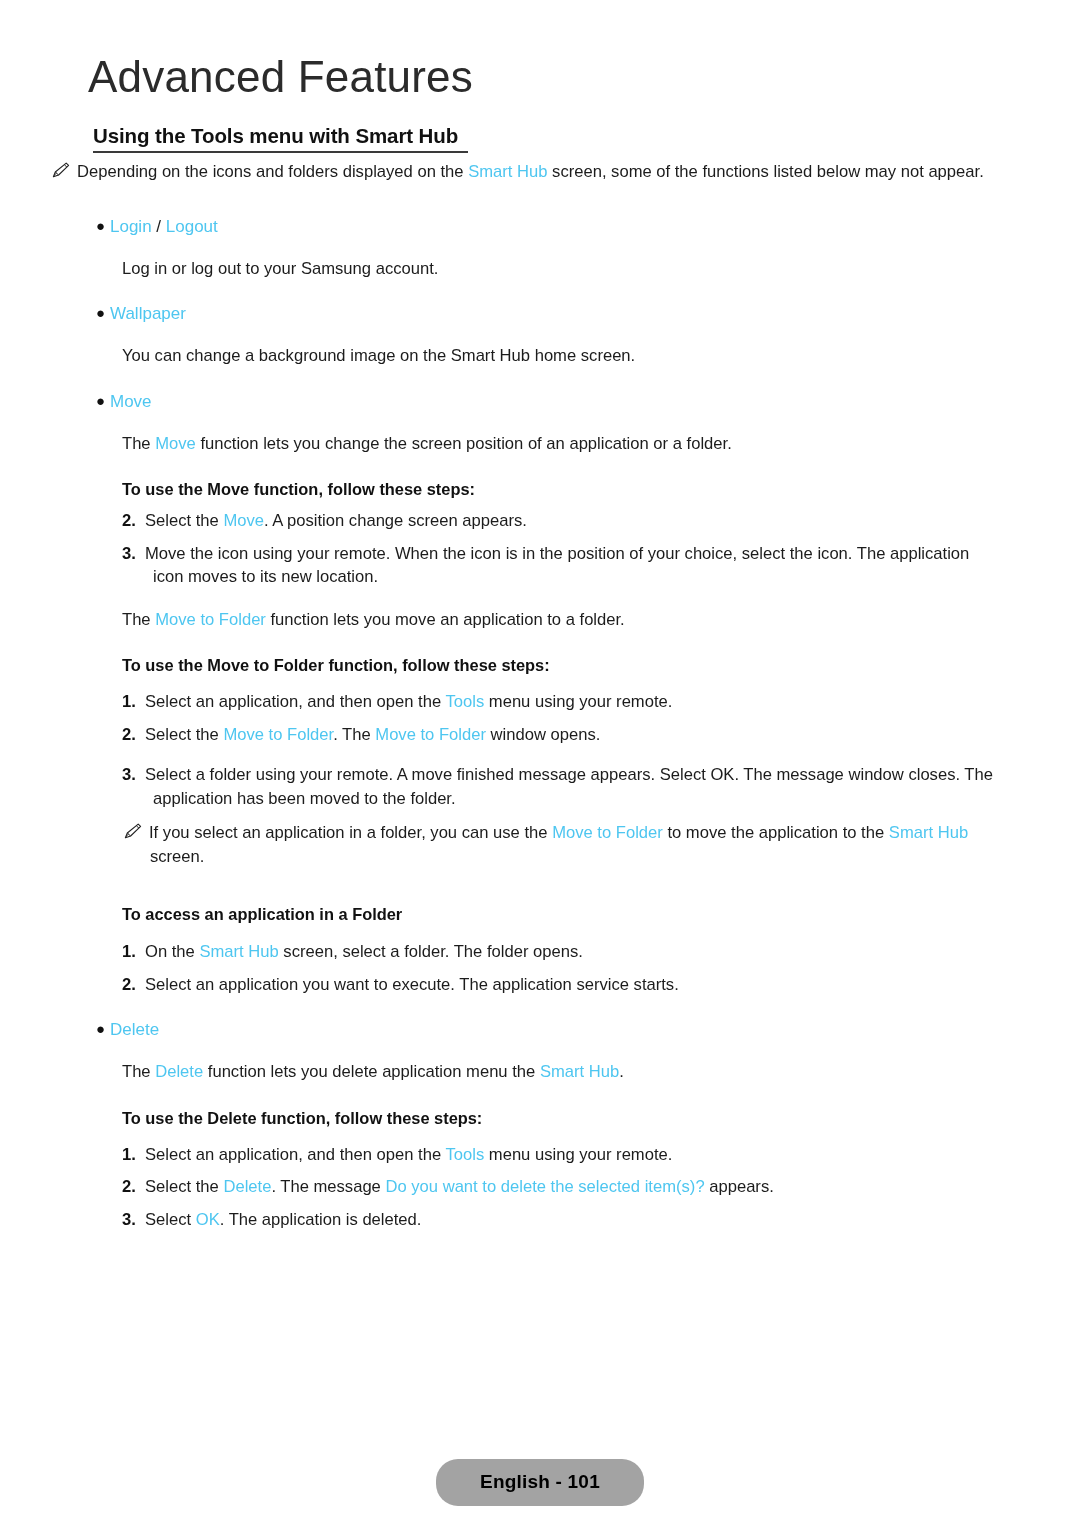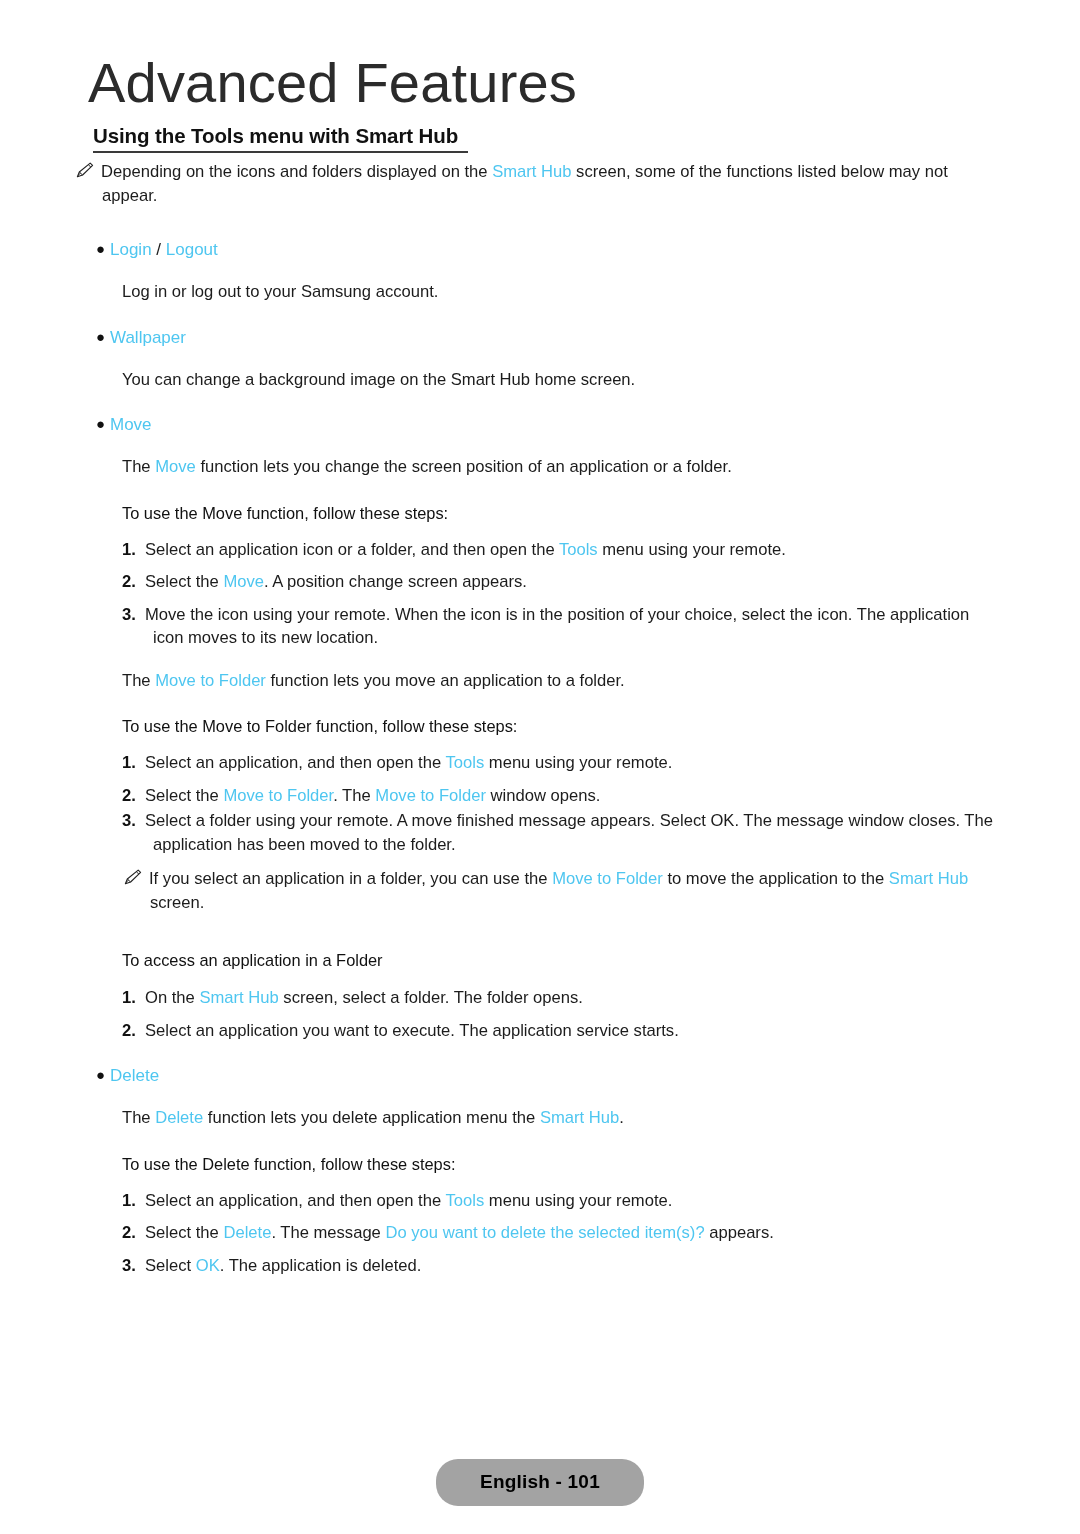--- a/index.html
+++ b/index.html
@@ -20,21 +20,21 @@
     left: 0; top: 0;
     width: 1080px;
     height: 1534px;
   }
 
   
   .chapter-title {
     position: absolute;
     left: 88px;
     top: 52px;
-    font-size: 56px;
+    font-size: 44px;
     font-weight: 300;
     letter-spacing: 0.2px;
     color: #2b2b2b;
     line-height: 1.12;
     white-space: nowrap;
   }
 
   
   .section-heading {
     position: absolute;
@@ -63,21 +63,21 @@
     width: 1080px;
   }
 
   .row {
     position: relative;
     box-sizing: border-box;
   }
 
   
   .note {
-    padding-left: 102px;
+    padding-left: 78px;
     padding-right: 78px;
     font-size: 16.6px;
     line-height: 23.5px;
     color: #1c1c1c;
     text-indent: -26px;
   }
   .note.indent {
     padding-left: 150px;
   }
   .pencil {
@@ -112,21 +112,21 @@
     padding-right: 78px;
     font-size: 16.6px;
     line-height: 23.5px;
     color: #1c1c1c;
   }
 
   
   .subhead {
     padding-left: 122px;
     font-size: 16.4px;
-    font-weight: normal;
+    font-weight: bold;
     color: #111;
     line-height: 22px;
   }
 
   
   .step {
     padding-left: 153px;
     padding-right: 78px;
     font-size: 16.6px;
     line-height: 23.5px;
@@ -197,43 +197,40 @@
 
     <div class="row bullet" style="margin-top:22px;">
       <span class="dot">●</span><span>Move</span>
     </div>
     <div class="row para" style="margin-top:19px;">
       <span>The </span><span class="cy">Move</span><span> function lets you change the screen position of an application or a folder.</span>
     </div>
 
     <div class="row subhead" style="margin-top:23px;">To use the Move function, follow these steps:</div>
 
-    <div class="row step" style="margin-top:14px;">
-      <span class="num">1.</span><span>Select an application icon or a folder, and then open the </span><span class="cy">Tools</span><span> menu using your remote.</span>
-    </div>
     <div class="row step" style="margin-top:9px;">
       <span class="num">2.</span><span>Select the </span><span class="cy">Move</span><span>. A position change screen appears.</span>
     </div>
     <div class="row step" style="margin-top:9px;">
       <span class="num">3.</span><span>Move the icon using your remote. When the icon is in the position of your choice, select the icon. The application icon moves to its new location.</span>
     </div>
 
     <div class="row para" style="margin-top:19px;">
       <span>The </span><span class="cy">Move to Folder</span><span> function lets you move an application to a folder.</span>
     </div>
 
     <div class="row subhead" style="margin-top:23px;">To use the Move to Folder function, follow these steps:</div>
 
     <div class="row step" style="margin-top:14px;">
       <span class="num">1.</span><span>Select an application, and then open the </span><span class="cy">Tools</span><span> menu using your remote.</span>
     </div>
     <div class="row step" style="margin-top:9px;">
       <span class="num">2.</span><span>Select the </span><span class="cy">Move to Folder</span><span>. The </span><span class="cy">Move to Folder</span><span> window opens.</span>
     </div>
-    <div class="row step" style="margin-top:2px;">
+    <div class="row step" style="margin-top:17px;">
       <span class="num">3.</span><span>Select a folder using your remote. A move finished message appears. Select OK. The message window closes. The application has been moved to the folder.</span>
     </div>
 
     <div class="row note indent" style="margin-top:11px;">
       <span class="pencil">
         <svg width="18" height="16" viewBox="0 0 18 16">
           <path d="M14.2 1.1 L16.6 3.4 L6.6 13.0 L1.4 14.8 L3.3 10.0 Z" fill="none" stroke="#222" stroke-width="1.1" stroke-linejoin="round"></path>
           <path d="M3.3 10.0 L6.6 13.0" fill="none" stroke="#222" stroke-width="1"></path>
           <path d="M12.4 2.8 L14.9 5.1" fill="none" stroke="#222" stroke-width="1"></path>
           <path d="M4.6 11.0 L1.9 13.6" fill="none" stroke="#222" stroke-width="0.9"></path>

